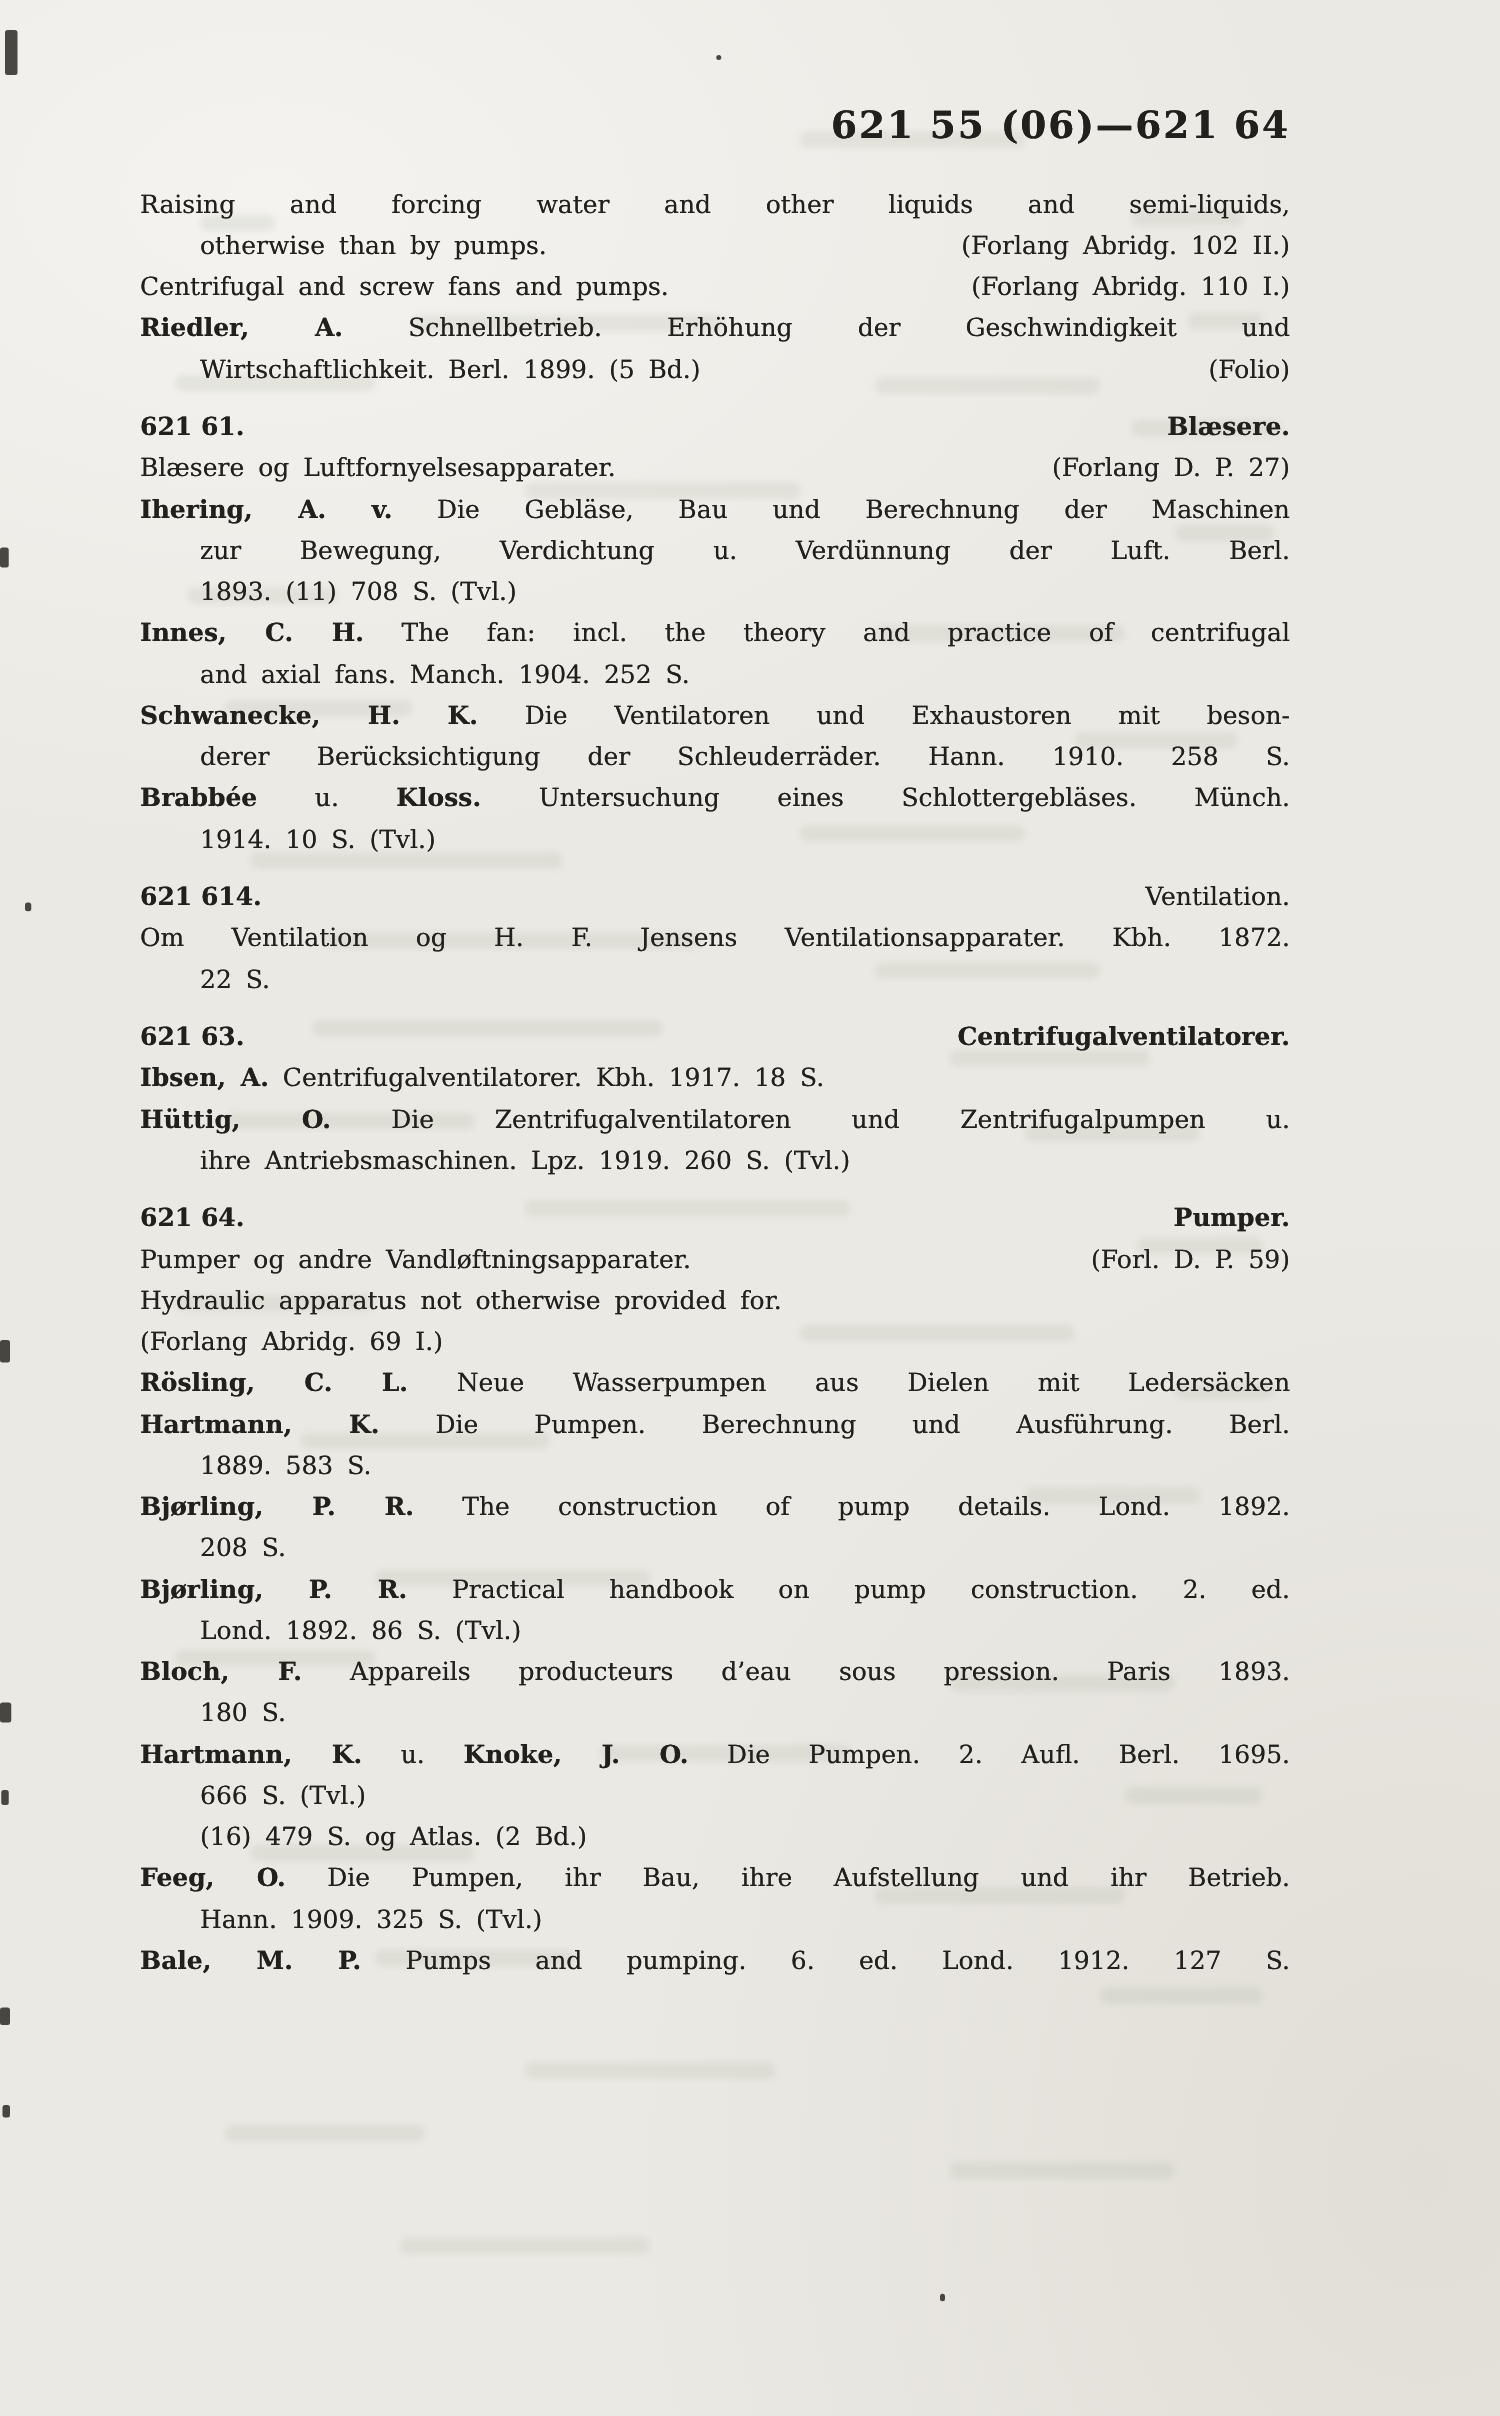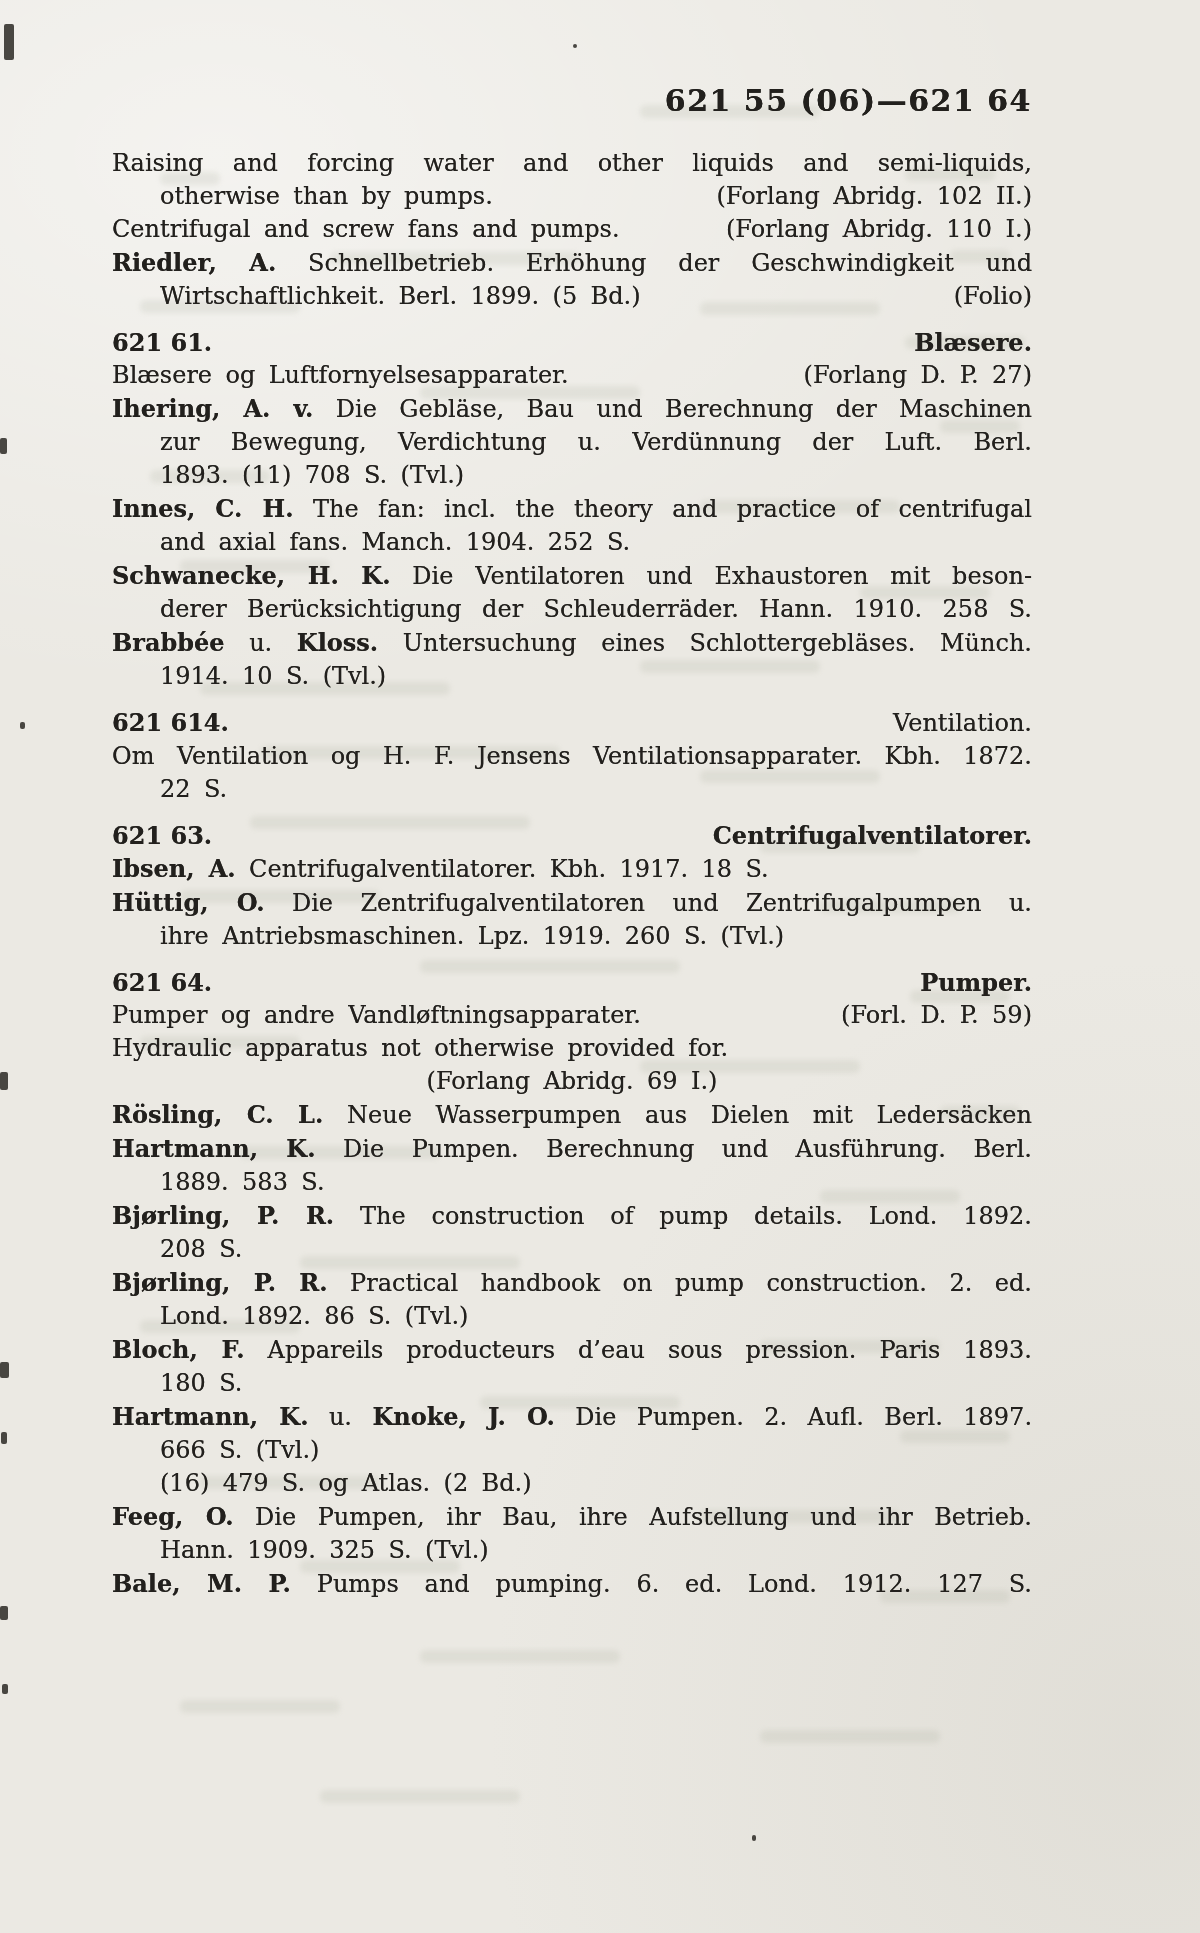--- a/index.html
+++ b/index.html
@@ -10,26 +10,26 @@
       radial-gradient(1000px 1200px at 95% 90%, rgba(205,202,192,0.35), rgba(205,202,192,0) 65%),
       #ebe9e3;
     font-family:"DejaVu Serif","Liberation Serif",serif;
     color:#22201d;
   }
   .column { position:absolute; left:112px; right:168px; top:84px; z-index:2; }
   .page-header {
     text-align:right; font-weight:bold; font-size:30px; line-height:33px;
     letter-spacing:1.5px; margin-bottom:30px; text-shadow:0 0 0.5px currentColor;
   }
-  .ln { font-size:24px; line-height:33px; min-height:33px; text-shadow:0 0 0.4px rgba(34,32,29,0.75); }
+  .ln { font-size:20px; line-height:33px; min-height:33px; text-shadow:0 0 0.4px rgba(34,32,29,0.75); }
   .ln.plain, .ln.split, .ln.right { word-spacing:0.24em; }
   .ln.indent { padding-left:48px; }
   .ln.just { text-align:justify; text-align-last:justify; }
   .ln.split, .ln.section { display:flex; justify-content:space-between; align-items:baseline; }
-  .ln.right { text-align:center; }
+  .ln.right { text-align:left; }
   .ln.section { font-weight:bold; margin-top:13px; }
   .ln b { font-weight:bold; }
   .bleed-layer { position:absolute; inset:0; z-index:1; pointer-events:none; }
   .bleed-layer i {
     position:absolute; display:block; height:13px; border-radius:6px;
     background:rgba(148,154,138,0.14); filter:blur(2.5px);
   }
   .artifact-layer { position:absolute; inset:0; z-index:3; pointer-events:none; }
   .artifact-layer s {
     position:absolute; display:block; background:#2b2925; border-radius:2px; opacity:0.85;
@@ -142,21 +142,21 @@
         <div class="ln right"><span><span>(Forlang Abridg. 69 I.)</span></span></div>
         <div class="ln just"><span><b>Rösling, C. L.</b><span> Neue Wasserpumpen aus Dielen mit Ledersäcken</span></span></div>
         <div class="ln just"><span><b>Hartmann, K.</b><span> Die Pumpen. Berechnung und Ausführung. Berl.</span></span></div>
         <div class="ln plain indent"><span><span>1889. 583 S.</span></span></div>
         <div class="ln just"><span><b>Bjørling, P. R.</b><span> The construction of pump details. Lond. 1892.</span></span></div>
         <div class="ln plain indent"><span><span>208 S.</span></span></div>
         <div class="ln just"><span><b>Bjørling, P. R.</b><span> Practical handbook on pump construction. 2. ed.</span></span></div>
         <div class="ln plain indent"><span><span>Lond. 1892. 86 S. (Tvl.)</span></span></div>
         <div class="ln just"><span><b>Bloch, F.</b><span> Appareils producteurs d’eau sous pression. Paris 1893.</span></span></div>
         <div class="ln plain indent"><span><span>180 S.</span></span></div>
-        <div class="ln just"><span><b>Hartmann, K.</b><span> u. </span><b>Knoke, J. O.</b><span> Die Pumpen. 2. Aufl. Berl. 1897.</span></span></div>
+        <div class="ln just"><span><b>Hartmann, K.</b><span> u. </span><b>Knoke, J. O.</b><span> Die Pumpen. 2. Aufl. Berl. 1695.</span></span></div>
         <div class="ln plain indent"><span><span>666 S. (Tvl.)</span></span></div>
         <div class="ln plain indent"><span><span>(16) 479 S. og Atlas. (2 Bd.)</span></span></div>
         <div class="ln just"><span><b>Feeg, O.</b><span> Die Pumpen, ihr Bau, ihre Aufstellung und ihr Betrieb.</span></span></div>
         <div class="ln plain indent"><span><span>Hann. 1909. 325 S. (Tvl.)</span></span></div>
         <div class="ln just"><span><b>Bale, M. P.</b><span> Pumps and pumping. 6. ed. Lond. 1912. 127 S.</span></span></div>
       </div>
 
   </div>
   <div class="artifact-layer">
       <s style="left: 4px; top: 24px; width: 10px; height: 36px;"></s>

